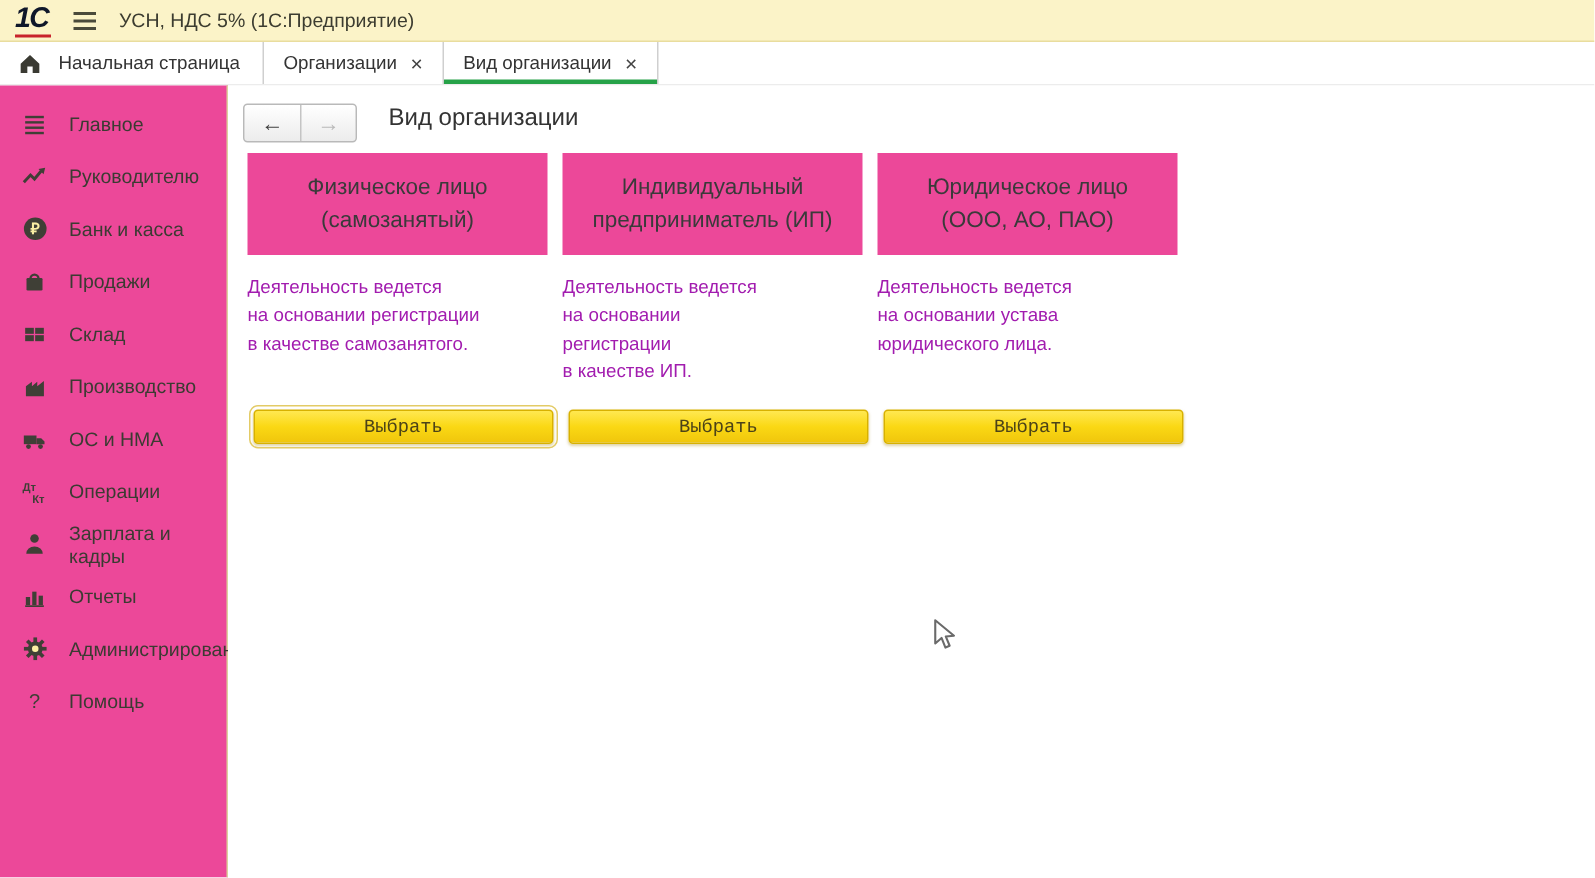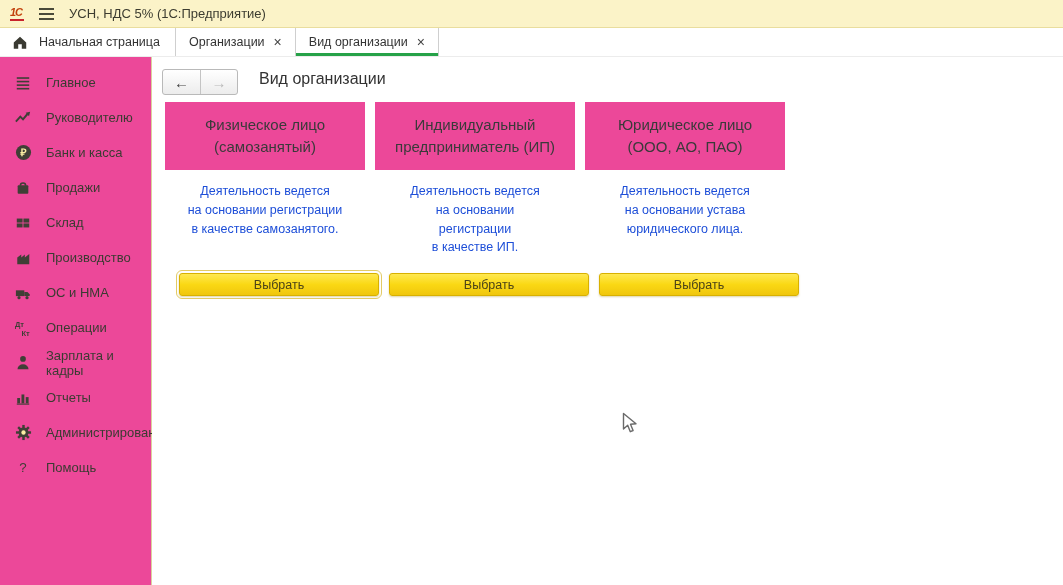--- a/index.html
+++ b/index.html
@@ -4,21 +4,21 @@
 <style>
   * { margin:0; padding:0; box-sizing:border-box; }
   html,body { width:1063px; height:585px; }
   body {
     font-family:"Liberation Sans","DejaVu Sans",sans-serif;
     background:#fff; overflow:hidden; position:relative;
   }
   
   .titlebar { height:28px; background:#FBF3C8; border-bottom:1px solid #E9DD9E;
     display:flex; align-items:center; padding-left:10px; gap:15px; }
-  .logo { color:#c2410c; font-weight:700; font-style:italic; font-size:11px;
+  .logo { color:#0f172a; font-weight:700; font-style:italic; font-size:19px;
     letter-spacing:-1px; line-height:1; border-bottom:2px solid #C8232C; padding:0 2px 1px 0; }
   .hamburger { display:flex; flex-direction:column; gap:3px; cursor:pointer; }
   .hamburger i { display:block; width:15px; height:2px; background:#4a4a3a; }
   .titlebar-title { font-size:13px; color:#3c3c30; }
   
   .tabbar { height:29px; background:#fff; display:flex; align-items:stretch;
     border-bottom:1px solid #ececec; }
   .tab { display:flex; align-items:center; gap:9px; padding:0 13px; font-size:12.5px;
     color:#333; position:relative; border-right:1px solid #cfcfcf; cursor:pointer; }
   .tab.home { padding-left:10px; width:176px; }
@@ -43,26 +43,26 @@
     justify-content:center; font-size:15px; font-weight:700; color:#3f3f3f;
     cursor:pointer; background:transparent; border:none; font-family:inherit; }
   .navbtn.fwd { border-left:1px solid #c4c4c4; color:#b9b9b9; }
   .page-title { position:absolute; left:107px; top:13px; font-size:16px; color:#333; }
   .cards { position:absolute; left:13px; top:45px; width:640px; height:200px; }
   .card-col { position:absolute; top:0; width:200px; height:196px; }
   .card-col.c0 { left:0; } .card-col.c1 { left:210px; } .card-col.c2 { left:420px; }
   .card-head { height:68px; background:#ec4899; display:flex; align-items:center;
     justify-content:center; text-align:center; font-size:15px; color:#3a3a3a;
     white-space:pre-line; line-height:1.45; }
-  .card-desc { margin-top:12px; text-align:center; font-size:12.5px; color:#1d4ed8;
+  .card-desc { margin-top:12px; font-size:12.5px; color:#a21caf;
     line-height:1.5; white-space:pre-line; }
-  .card-btn { position:absolute; left:14px; top:171px; width:200px; height:23px;
+  .card-btn { position:absolute; left:4px; top:171px; width:200px; height:23px;
     background:linear-gradient(180deg,#FFE851 0%,#FAD814 50%,#F0C60C 100%);
     border:1px solid #D8B100; border-radius:3px; font-size:12.5px; color:#4c4318;
-    box-shadow:0 1px 2px rgba(160,130,0,.35); cursor:pointer; font-family:Liberation Sans, sans-serif; }
+    box-shadow:0 1px 2px rgba(160,130,0,.35); cursor:pointer; font-family:Liberation Mono, monospace; }
   .card-btn.focused { outline:1px solid #E3CB66; outline-offset:2px; }
   .cursor { position:absolute; left:470px; top:355px; pointer-events:none; }
 </style>
 </head>
 <body>
 
 <div class="titlebar">
   <span class="logo">1С</span>
   <span class="hamburger">
     <i></i>

